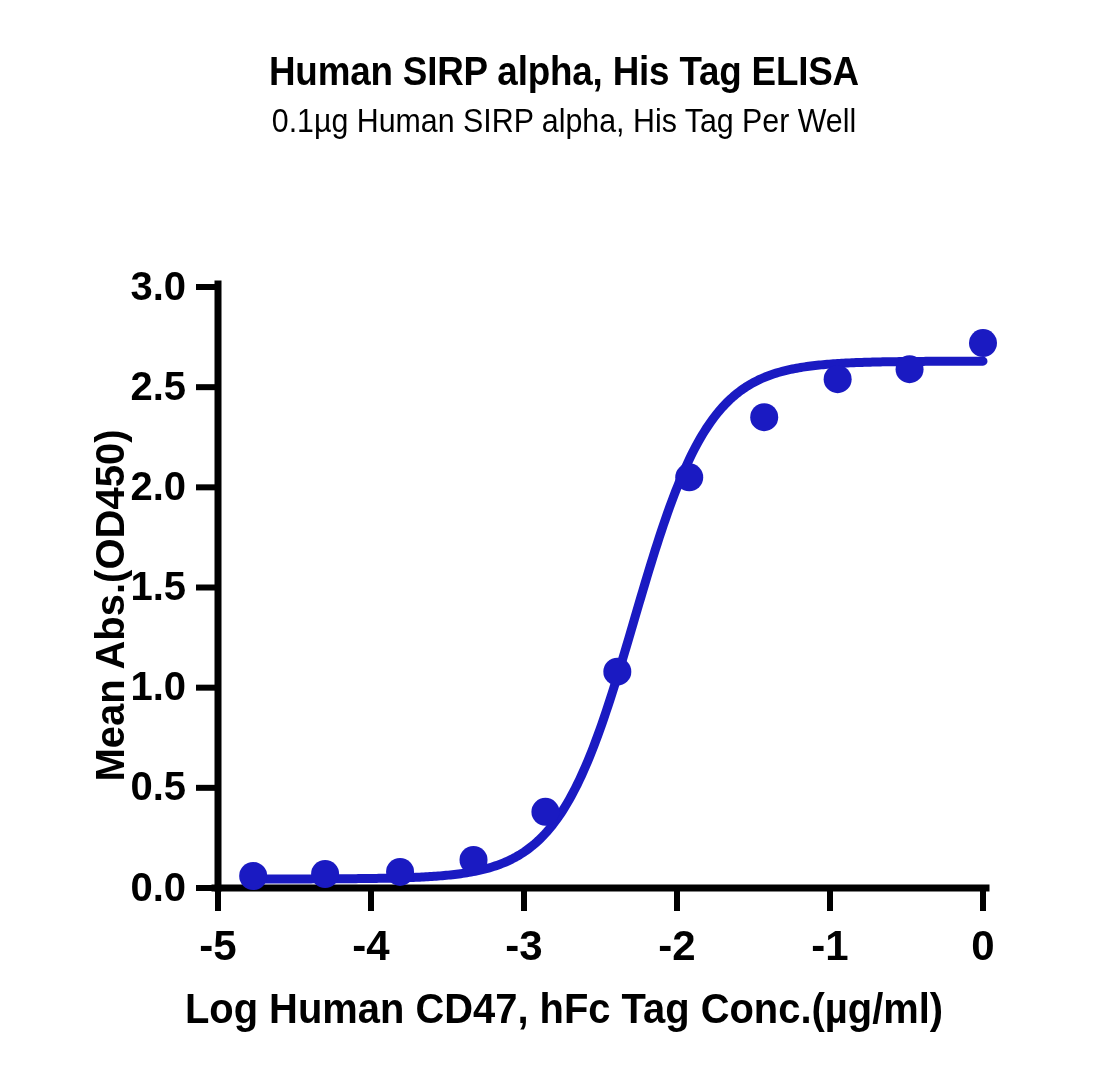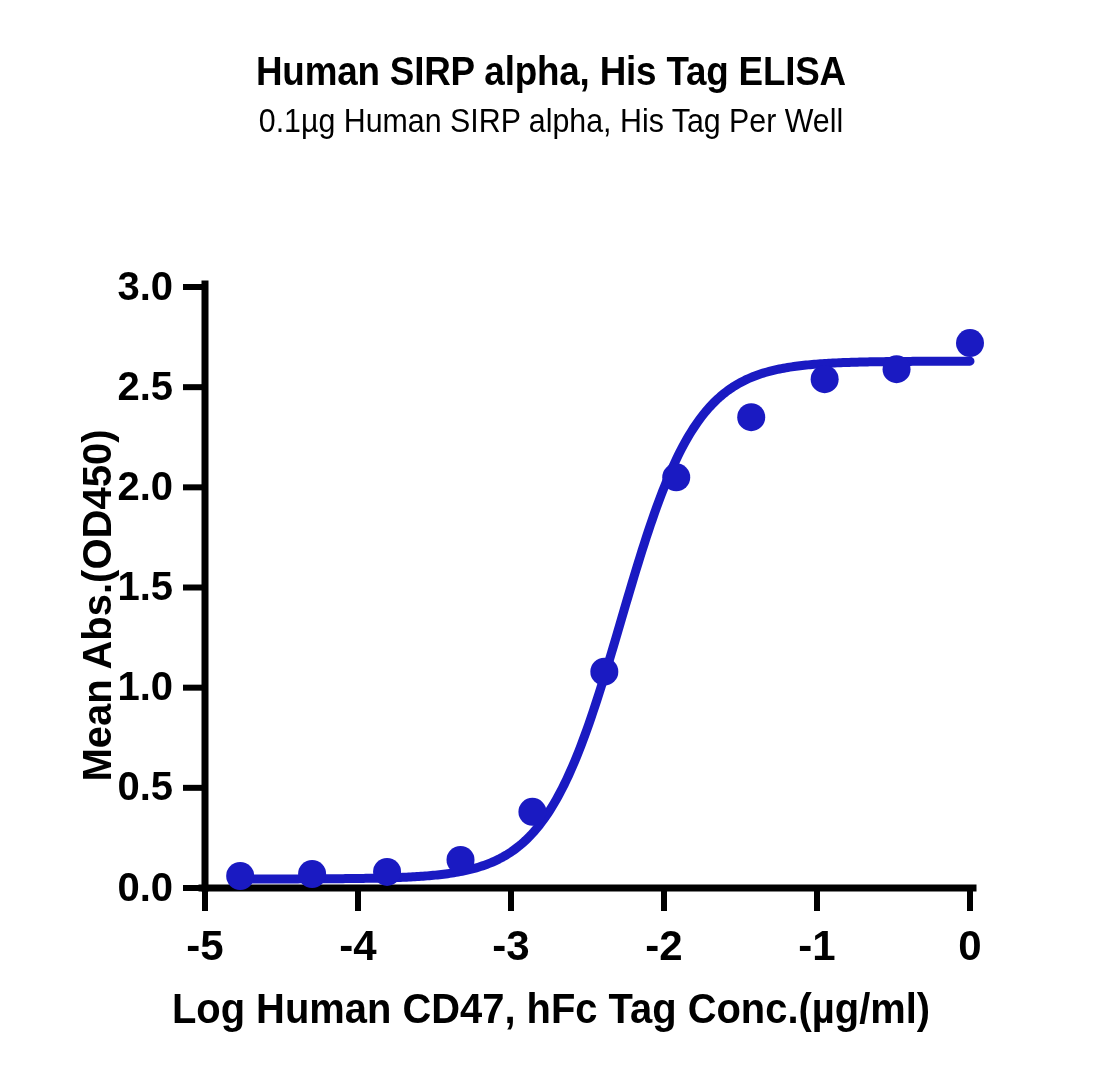--- a/index.html
+++ b/index.html
@@ -11,21 +11,21 @@
     width: 1102px;
     height: 1087px;
     font-family: "Liberation Sans", sans-serif;
     color: #000000;
     overflow: hidden;
     position: relative;
   }
 
   #figure {
     position: absolute;
-    left: 0; top: 0;
+    left: 13px; top: 0;
     width: 972px;
     height: 1087px;
   }
 
   
   .title-block {
     position: absolute;
     left: 0;
     top: 48px;
     width: 1102px;

